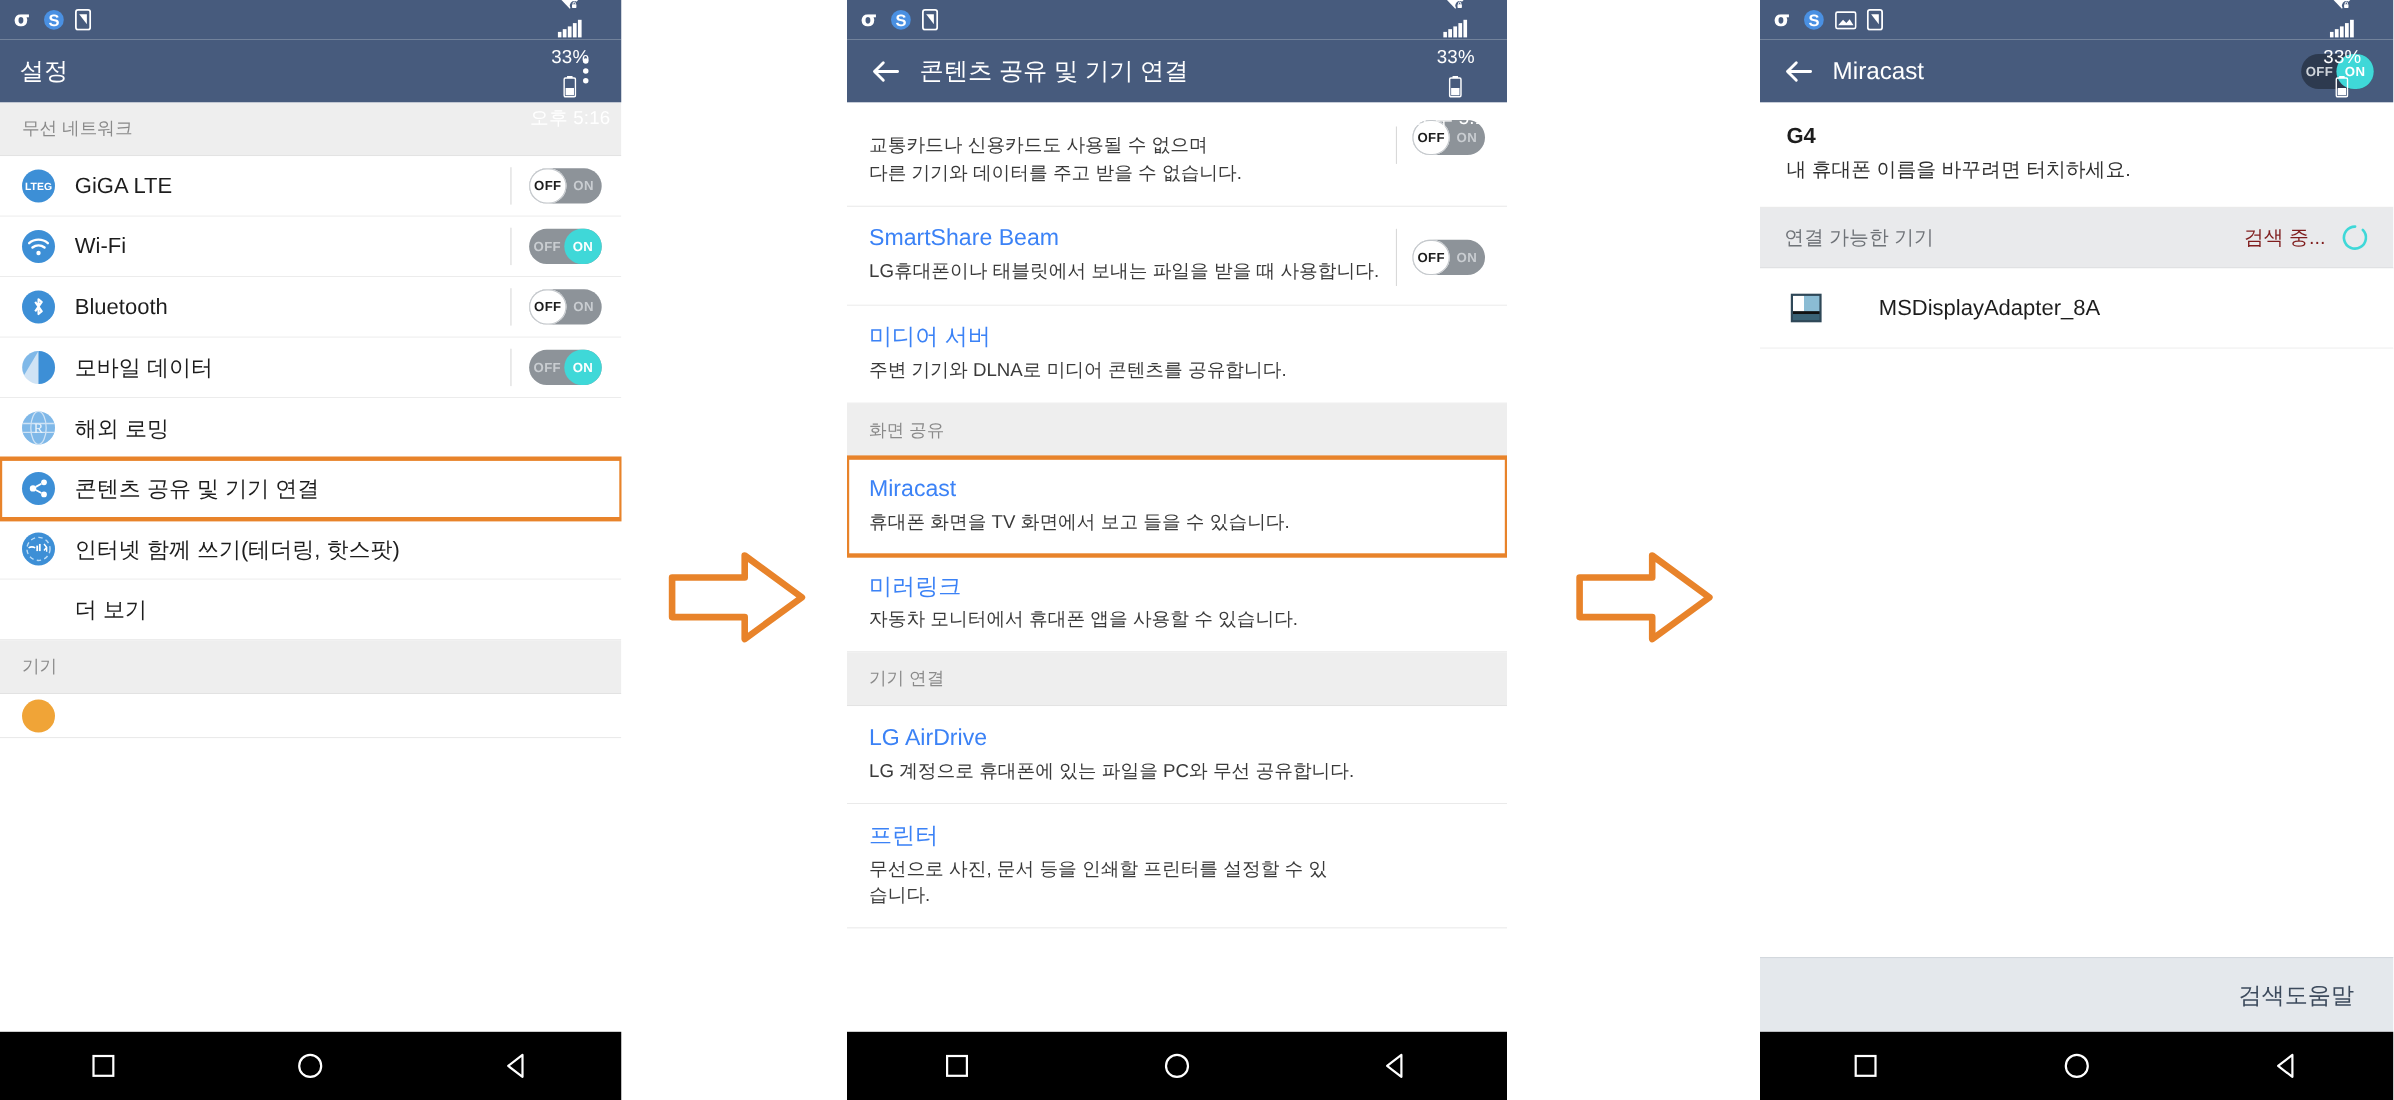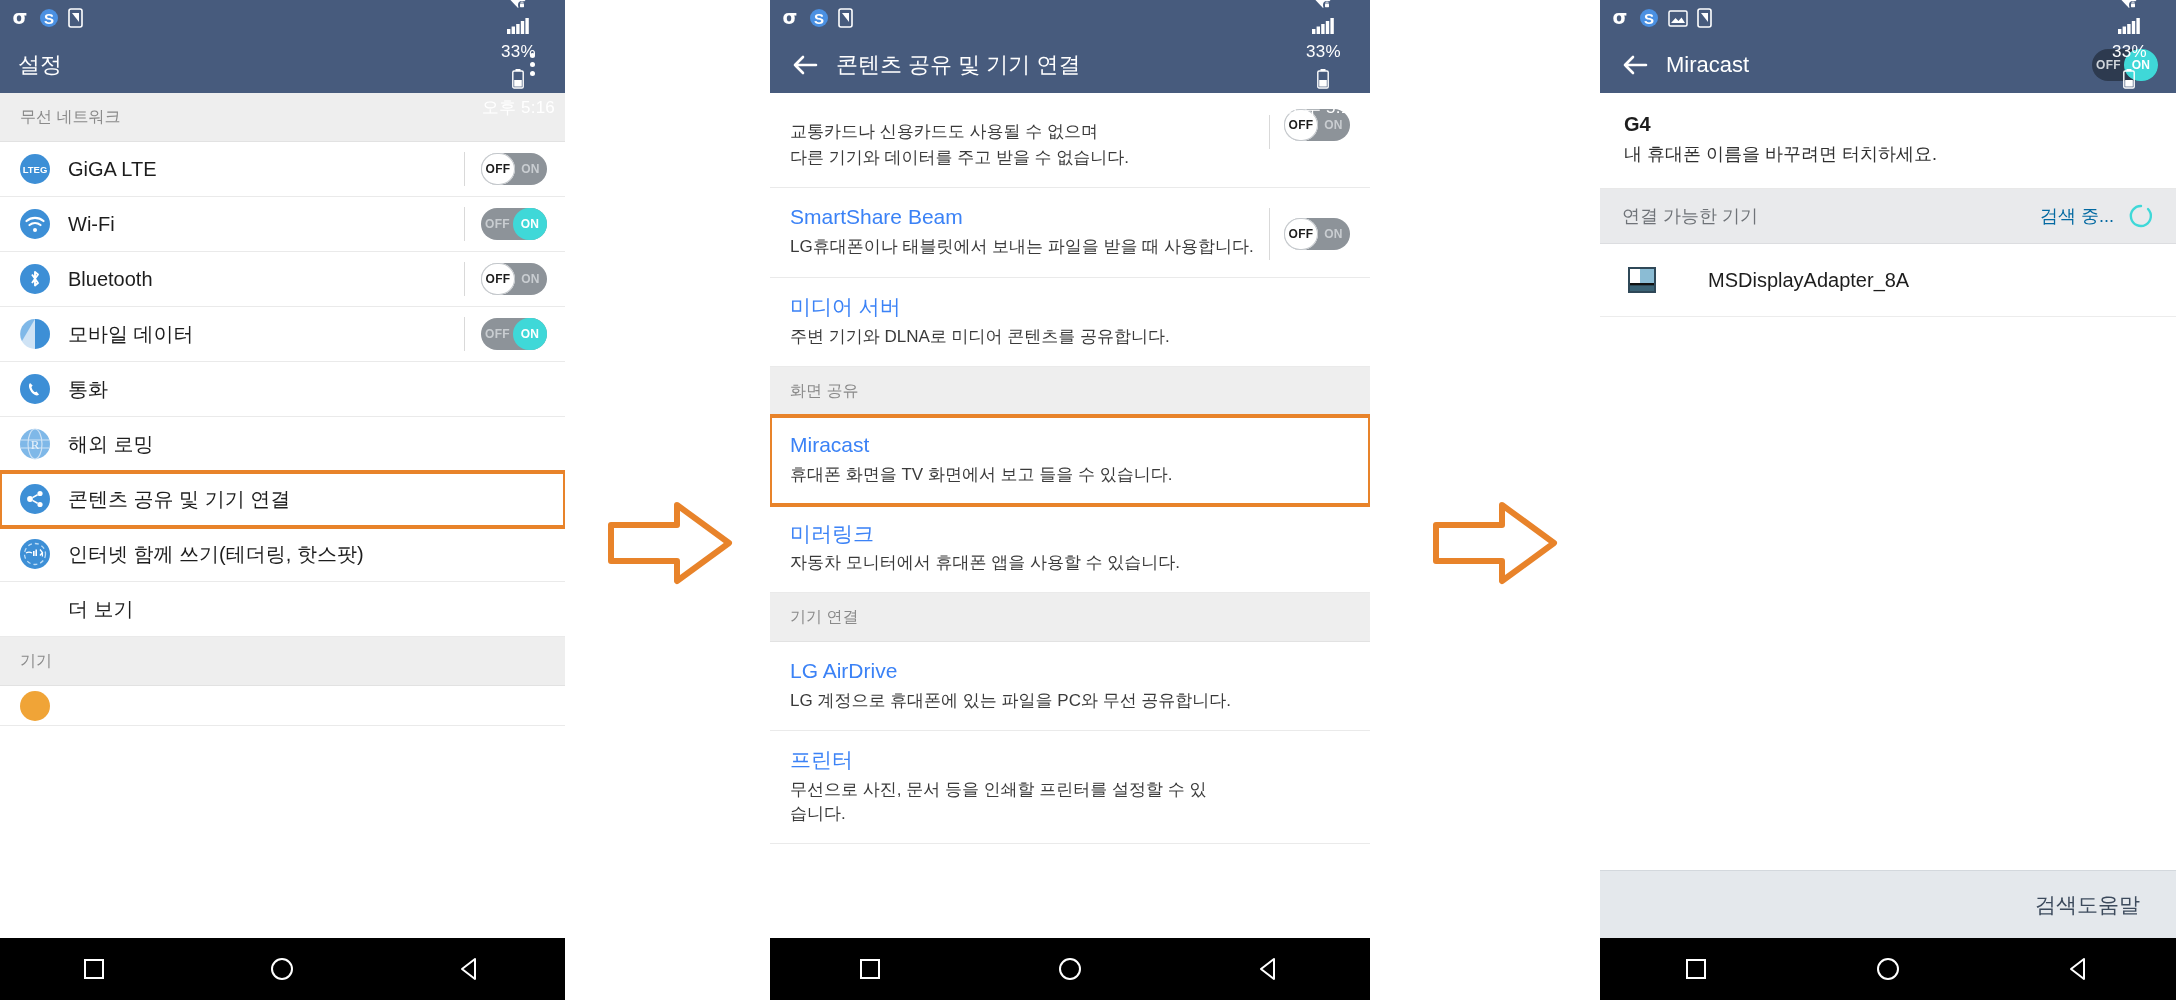--- a/index.html
+++ b/index.html
@@ -95,21 +95,21 @@
   
   .p3-device { padding: 20px 24px 22px 24px; background:#fff; border-bottom: 1px solid #e8e8e8; }
   .p3-name { font-size: 20px; color:#1d1d1d; font-weight: bold; }
   .p3-hint { font-size: 18px; color:#303030; margin-top: 6px; }
   .p3-sectionhd {
     background:#e9eaec; display:flex; align-items:center;
     padding: 14px 22px; border-bottom: 1px solid #dcdde0;
   }
   .p3-sectionhd .ttl { font-size: 18px; color:#6f7378; }
   .p3-sectionhd .right { margin-left:auto; display:flex; align-items:center; gap:14px; }
-  .p3-searching { font-size: 18px; color:#0369a1; }
+  .p3-searching { font-size: 18px; color:#7f1d1d; }
   .spinner { width: 26px; height: 26px; }
   .p3-item { display:flex; align-items:center; background:#fff; padding: 18px 24px; border-bottom:1px solid #ececec;gap:28px; }
   .p3-item .devico { width: 36px; height: 36px; margin-right: 20px; flex:0 0 auto; }
   .p3-item .devname { font-size: 20px; color:#1d1d1d; }
   .p3-spacer { flex: 1 1 auto; background:#fff; }
   .p3-bottombar {
     background:#e4e8ec; height: 68px; display:flex; align-items:center;
     justify-content:flex-end; padding-right: 36px;
     border-top: 1px solid #d3d8dd;
   }
@@ -288,29 +288,20 @@
         <span class="sw-wrap">
           <span class="divider-v"></span>
           <span class="sw on">
             <span class="t-off">OFF</span>
 
             <span class="knob">ON</span>
           </span>
         </span>
       </div>
 
-      <div class="row">
-        <span class="ico">
-          <svg width="34" height="34" viewBox="0 0 34 34">
-              <circle cx="17" cy="17" r="15" fill="#3d8fd6"></circle>
-            <path d="M12 11 q-1.5 1.5 -1 4 q1 5 6 8 q2.5 1 4 -0.5 l-2.5 -3 q-1.5 1 -2.5 0 q-2 -2 -2.5 -4 q0 -1.2 1.2 -2 Z" fill="#fff"></path>
-          </svg>
-        </span>
-        <span class="lbl">통화</span>
-      </div>
 
       <div class="row">
         <span class="ico">
           <svg width="34" height="34" viewBox="0 0 34 34">
               <circle cx="17" cy="17" r="15" fill="#7fb8e8"></circle>
             <ellipse cx="17" cy="17" rx="7" ry="15" fill="none" stroke="#cfe3f5" stroke-width="1.2"></ellipse>
             <path d="M3 13 h28 M3 21 h28" stroke="#cfe3f5" stroke-width="1.2"></path>
             <text x="17" y="22" font-size="13" fill="#eaf3fb" text-anchor="middle" font-family="Liberation Serif, serif">R</text>
           </svg>
         </span>

